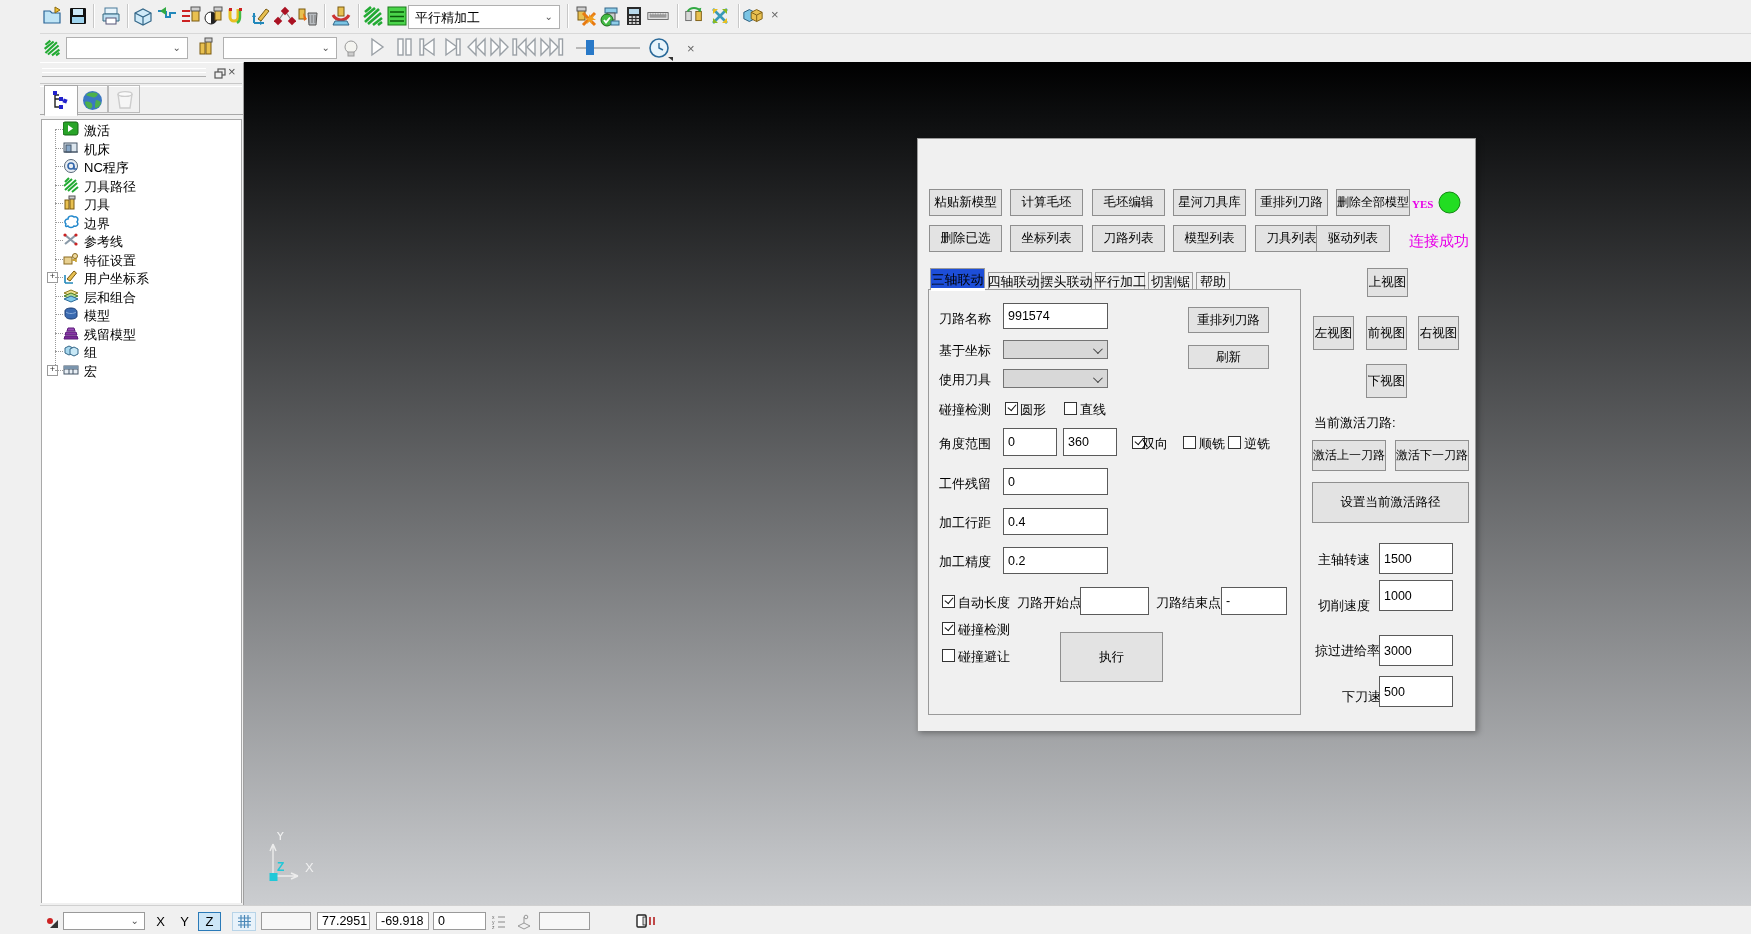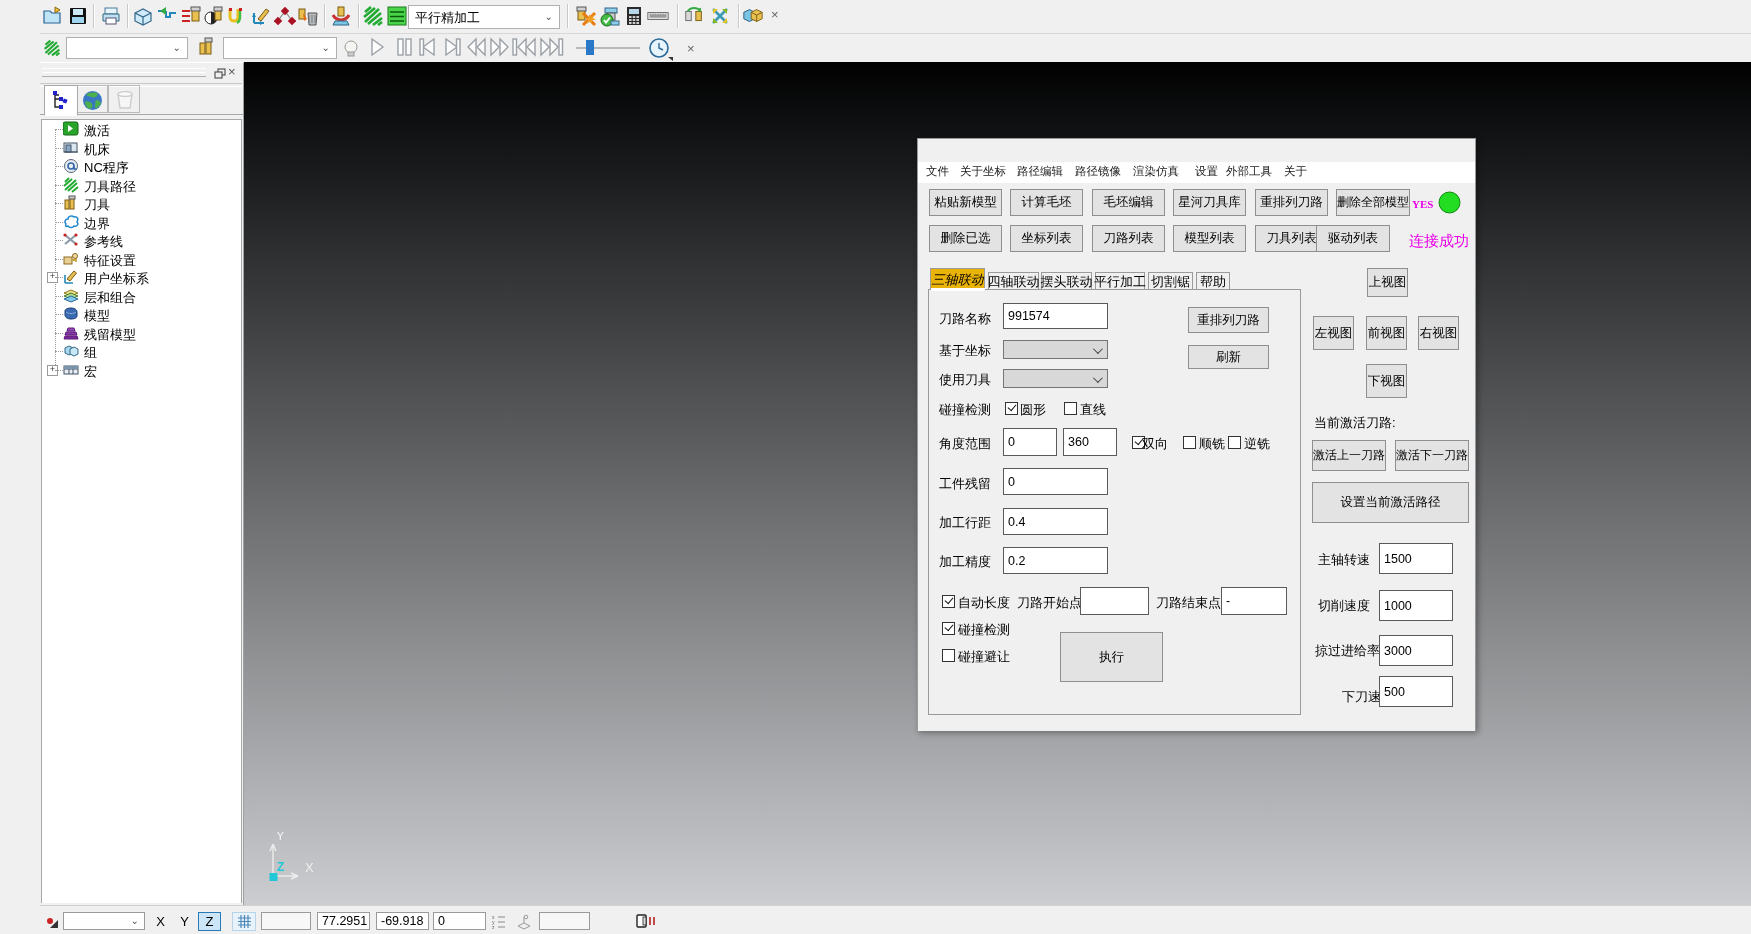--- a/index.html
+++ b/index.html
@@ -31,21 +31,21 @@
 #dlgBody{position:absolute;left:0;top:44px;width:100%;height:548px;background:#f0f0f0;}
 .btn{position:absolute;background:#e3e3e3;border:1px solid #8f8f8f;font-size:12.5px;color:#000;display:flex;align-items:center;justify-content:center;font-family:"Liberation Sans",sans-serif;box-sizing:border-box;white-space:nowrap;overflow:hidden;}
 .tb{position:absolute;background:#fff;border:1px solid #5a5a5a;font-size:12.5px;color:#000;box-sizing:border-box;padding:0 0 0 4px;display:flex;align-items:center;}
 .cmb{position:absolute;background:#d8d8d8;border:1px solid #747474;box-sizing:border-box;}
 .cmb:after{content:"";position:absolute;right:7px;top:6px;width:6px;height:6px;border-right:1.6px solid #444;border-bottom:1.6px solid #444;transform:rotate(45deg) translateY(-2px);}
 .lab{position:absolute;font-size:13px;color:#000;white-space:nowrap;}
 .mag{color:#e800e8;}
 .chk{position:absolute;width:13px;height:13px;background:#fff;border:1px solid #333;box-sizing:border-box;}
 .chk.on:after{content:"";position:absolute;left:2px;top:1px;width:7px;height:4px;border-left:1.8px solid #111;border-bottom:1.8px solid #111;transform:rotate(-50deg);}
 .tab{position:absolute;top:89px;height:18px;background:#f0f0f0;border:1px solid #9a9a9a;border-bottom:none;font-size:13px;white-space:nowrap;display:flex;align-items:center;justify-content:center;box-sizing:border-box;}
-.tabsel{top:85px;height:22px;background:#eab308;z-index:3;font-style:italic;}
+.tabsel{top:85px;height:22px;background:#1d4ed8;z-index:3;}
 
 #sb{position:absolute;left:0;top:905px;width:1751px;height:29px;background:#f0f0f0;border-top:1px solid #d0d0d0;}
 .sbox{position:absolute;top:6px;height:18px;background:#fff;border:1px solid #9a9a9a;box-sizing:border-box;font-size:12.5px;display:flex;align-items:center;padding-left:4px;color:#000;}
 .sbtn{position:absolute;top:6px;height:19px;background:#f0f0f0;font-size:13px;display:flex;align-items:center;justify-content:center;color:#000;box-sizing:border-box;}
 </style></head>
 <body>
 <div id="screen">
 <div id="tb1">
  <svg class="ticon" style="left:2px" viewBox="0 0 22 22">
         <path d="M2 18 L2 6 L8 6 L10 8 L18 8 L18 18 Z" fill="#bfe4f5" stroke="#2a6496" stroke-width="1.2"></path>
@@ -415,30 +415,20 @@
    <path d="M27 44 L27 12 M27 12 l-3 7 M27 12 l3 7"></path>
    <path d="M27 44 L52 44 M52 44 l-7 -3 M52 44 l-7 3"></path>
   </g>
   <text x="30" y="8" fill="#f0f0f0" font-size="13" font-family="Liberation Sans">Y</text>
   <text x="59" y="40" fill="#f0f0f0" font-size="13" font-family="Liberation Sans">X</text>
   <rect x="23.5" y="41" width="8" height="8" fill="#20c8d8"></rect>
   <text x="31" y="39" fill="#20c8d8" font-size="12" font-weight="bold" font-family="Liberation Sans">Z</text>
  </svg>
 </div>
 <div id="dlg">
- <div id="dlgMenu">
-  <span style="left:8px">文件</span>
-        <span style="left:42px">关于坐标</span>
-        <span style="left:99px">路径编辑</span>
-        <span style="left:157px">路径镜像</span>
-        <span style="left:215px">渲染仿真</span>
-        <span style="left:277px">设置</span>
-        <span style="left:308px">外部工具</span>
-        <span style="left:366px">关于</span>
- </div>
  <div id="dlgBody">
   <div class="btn" style="left:11px;top:6px;width:73px;height:27px">粘贴新模型</div>
   <div class="btn" style="left:92px;top:6px;width:73px;height:27px">计算毛坯</div>
   <div class="btn" style="left:174px;top:6px;width:73px;height:27px">毛坯编辑</div>
   <div class="btn" style="left:255px;top:6px;width:73px;height:27px">星河刀具库</div>
   <div class="btn" style="left:337px;top:6px;width:73px;height:27px">重排列刀路</div>
   <div class="btn" style="left:418px;top:6px;width:74px;height:27px;font-size:12px">删除全部模型</div>
   <div class="lab mag" style="left:494px;top:15px;font-weight:bold;font-size:11px;font-family:'Liberation Serif',serif">YES</div>
   <svg class="abs" style="left:520px;top:8px" width="23" height="23">
           <circle cx="11.5" cy="11.5" r="10.5" fill="#22dd22" stroke="#118811" stroke-width="1"></circle>
@@ -507,21 +497,21 @@
   <div class="btn" style="left:448px;top:133px;width:41px;height:34px">前视图</div>
   <div class="btn" style="left:500px;top:133px;width:41px;height:34px">右视图</div>
   <div class="btn" style="left:448px;top:181px;width:41px;height:34px">下视图</div>
   <div class="lab" style="left:396px;top:231px">当前激活刀路:</div>
   <div class="btn" style="left:394px;top:257px;width:74px;height:31px;font-size:12px">激活上一刀路</div>
   <div class="btn" style="left:477px;top:257px;width:74px;height:31px;font-size:12px">激活下一刀路</div>
   <div class="btn" style="left:394px;top:299px;width:157px;height:41px">设置当前激活路径</div>
   <div class="lab" style="left:400px;top:368px">主轴转速</div>
   <div class="tb" style="left:461px;top:360px;width:74px;height:31px">1500</div>
   <div class="lab" style="left:400px;top:414px">切削速度</div>
-  <div class="tb" style="left:461px;top:407px;width:74px;height:31px">1000</div>
+  <div class="tb" style="left:461px;top:397px;width:74px;height:31px">1000</div>
   <div class="lab" style="left:397px;top:459px">掠过进给率</div>
   <div class="tb" style="left:461px;top:452px;width:74px;height:31px">3000</div>
   <div class="lab" style="left:424px;top:505px">下刀速度</div>
   <div class="tb" style="left:461px;top:493px;width:74px;height:31px">500</div>
  </div>
 </div>
 <div id="sb">
  <svg class="abs" style="left:4px;top:10px" width="18" height="18">
         <circle cx="6" cy="5" r="3" fill="#cc2222"></circle>
         <path d="M8 16 l8 0 0 -8 z" fill="#333" transform="translate(-2,-4)"></path>

